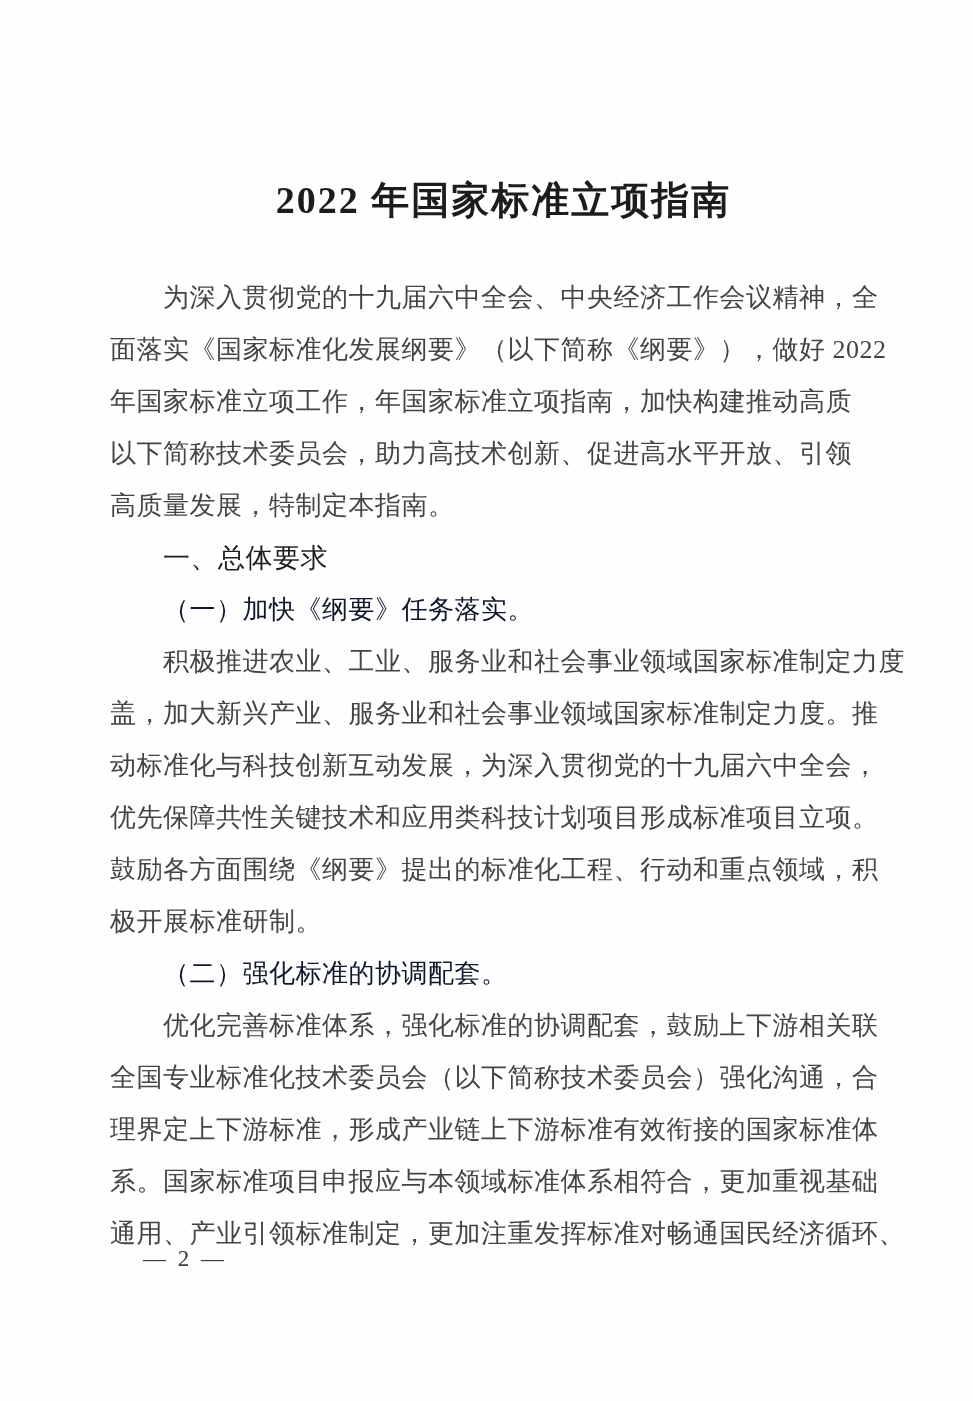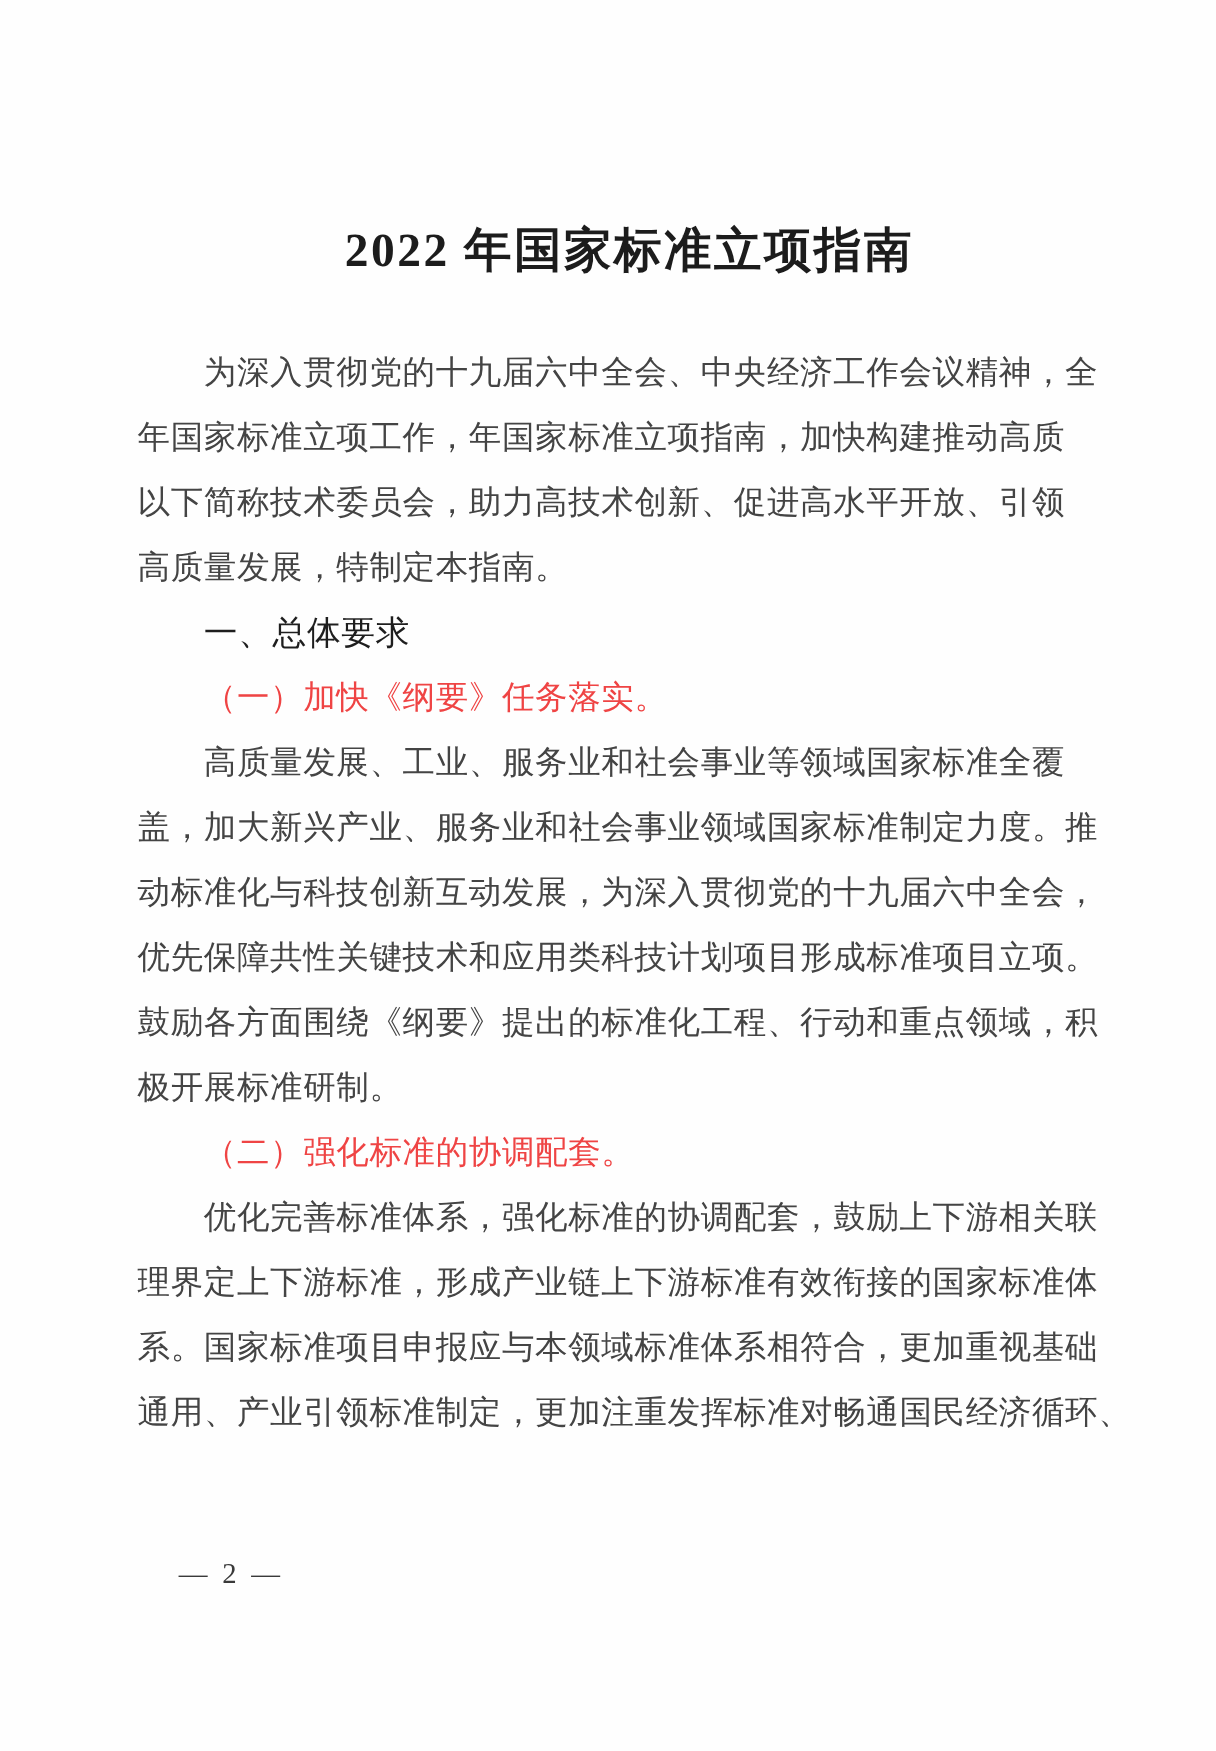--- a/index.html
+++ b/index.html
@@ -47,52 +47,54 @@
   .line.indent {
     padding-left: 53px;
   }
   .line.heading {
     font-family: "Liberation Sans", sans-serif;
     font-weight: 400;
     font-size: 27px;
     color: #1e1e1e;
   }
   .line.subheading {
-    color: #ef4444;
+    color: #0f172a;
     font-size: 26px;
   }
   .page-number {
     position: absolute;
     left: 143px;
     top: 1246px;
     font-size: 23px;
     letter-spacing: 3px;
     color: #3a3a3a;
   }
 </style>
 </head>
 <body>
 
 <div class="page">
   <h1 class="doc-title">2022 年国家标准立项指南</h1>
 
   <div class="content">
       <div class="line body indent">为深入贯彻党的十九届六中全会、中央经济工作会议精神，全</div>
+      <div class="line body">面落实《国家标准化发展纲要》（以下简称《纲要》），做好 2022</div>
       <div class="line body">年国家标准立项工作，年国家标准立项指南，加快构建推动高质</div>
       <div class="line body">以下简称技术委员会，助力高技术创新、促进高水平开放、引领</div>
       <div class="line body">高质量发展，特制定本指南。</div>
       <div class="line heading indent">一、总体要求</div>
       <div class="line subheading indent">（一）加快《纲要》任务落实。</div>
-      <div class="line body indent">高质量发展、工业、服务业和社会事业等领域国家标准全覆</div>
+      <div class="line body indent">积极推进农业、工业、服务业和社会事业领域国家标准制定力度</div>
       <div class="line body">盖，加大新兴产业、服务业和社会事业领域国家标准制定力度。推</div>
       <div class="line body">动标准化与科技创新互动发展，为深入贯彻党的十九届六中全会，</div>
       <div class="line body">优先保障共性关键技术和应用类科技计划项目形成标准项目立项。</div>
       <div class="line body">鼓励各方面围绕《纲要》提出的标准化工程、行动和重点领域，积</div>
       <div class="line body">极开展标准研制。</div>
       <div class="line subheading indent">（二）强化标准的协调配套。</div>
       <div class="line body indent">优化完善标准体系，强化标准的协调配套，鼓励上下游相关联</div>
+      <div class="line body">全国专业标准化技术委员会（以下简称技术委员会）强化沟通，合</div>
       <div class="line body">理界定上下游标准，形成产业链上下游标准有效衔接的国家标准体</div>
       <div class="line body">系。国家标准项目申报应与本领域标准体系相符合，更加重视基础</div>
       <div class="line body">通用、产业引领标准制定，更加注重发挥标准对畅通国民经济循环、</div>
     </div>
 
   <div class="page-number">— 2 —</div>
 </div>
 
 </body></html>

